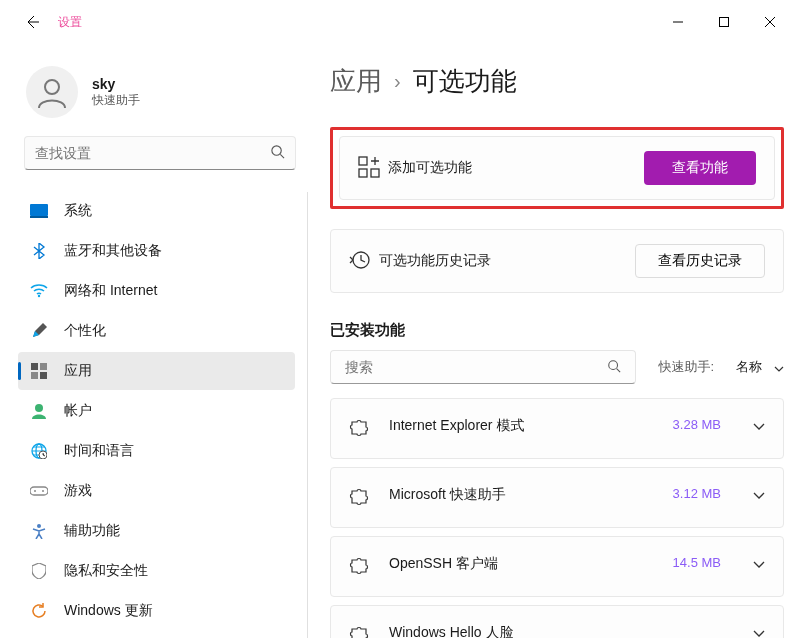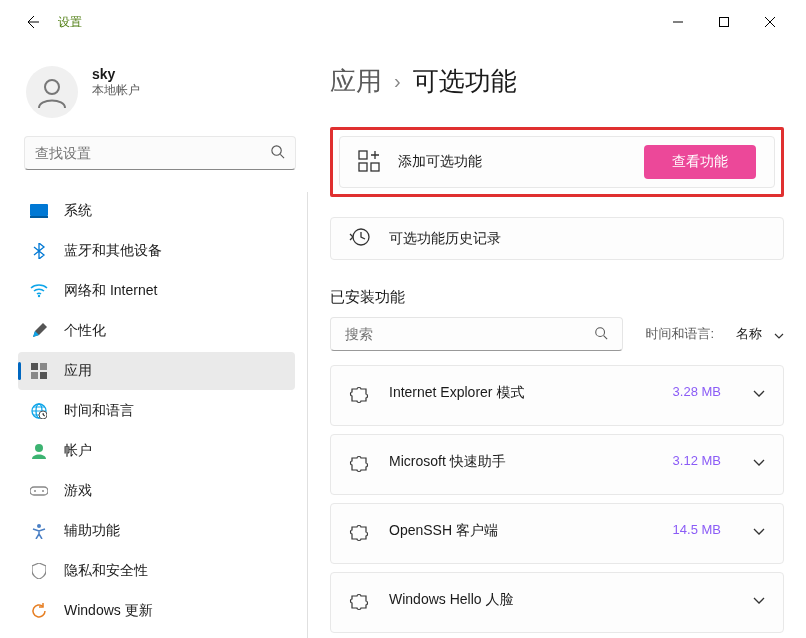--- a/index.html
+++ b/index.html
@@ -21,21 +21,21 @@
     .back-btn {
       width: 20px;
       display: flex;
       justify-content: center;
       align-items: center;
       cursor: pointer;
     }
     .title-text {
       font-size: 12px;
       margin-left: 16px;
-      color: #4d7c0f;
+      color: #ec4899;
     }
     .win-controls {
       margin-left: auto;
       display: flex;
       gap: 18px;
       padding-right: 14px;
     }
     .win-btn {
       width: 28px;
       height: 28px;
@@ -49,21 +49,21 @@
       height: calc(638px - 44px);
     }
     .sidebar {
       width: 308px;
       padding: 12px 6px 0 18px;
       display: flex;
       flex-direction: column;
     }
     .user-row {
       display: flex;
-      align-items: flex-start;
+      align-items: center;
       gap: 14px;
       padding: 10px 8px 18px 8px;
     }
     .avatar {
       width: 52px;
       height: 52px;
       border-radius: 50%;
       background: #f0f0f0;
       display: flex;
       justify-content: center;
@@ -150,38 +150,38 @@
       color: #5a5a5a;
     }
     .breadcrumb .sep {
       color: #888;
       font-size: 20px;
     }
     .card {
       background: #fdfdfd;
       border: 1px solid #e8e8e8;
       border-radius: 4px;
-      padding: 8px 18px;
-      display: flex;
-      align-items: center;
-      gap: 18px;
+      padding: 14px 18px;
+      display: flex;
+      align-items: center;
+      gap: 8px;
       margin-bottom: 4px;
     }
     .highlight-box {
       border: 3px solid #e03030;
       border-radius: 2px;
       padding: 6px;
       margin-bottom: 20px;
     }
     .card-label {
       flex: 1;
       font-size: 14px;
     }
     .primary-btn {
-      background: #ec4899;
+      background: #a21caf;
       color: #fff;
       border: none;
       border-radius: 4px;
       height: 34px;
       padding: 0 28px;
       font-size: 14px;
       font-family: inherit;
       cursor: pointer;
     }
     .secondary-btn {
@@ -189,21 +189,21 @@
       border: 1px solid #dcdcdc;
       border-radius: 4px;
       height: 34px;
       padding: 0 22px;
       font-size: 14px;
       font-family: inherit;
       cursor: pointer;
     }
     .section-title {
       font-size: 15px;
-      font-weight: 400;
+      font-weight: 700;
       margin-top: 28px;
       margin-bottom: 10px;
     }
     .filter-row {
       display: flex;
       align-items: center;
       gap: 22px;
       margin-bottom: 14px;
     }
     .search-box2 {
@@ -292,21 +292,21 @@
   <div class="sidebar">
     <div class="user-row">
       <div class="avatar">
         <svg width="36" height="36" viewBox="0 0 36 36">
             <circle cx="18" cy="13" r="7" fill="none" stroke="#777" stroke-width="2"></circle>
             <path d="M5 34 C5 24 31 24 31 34" fill="none" stroke="#777" stroke-width="2"></path>
           </svg>
       </div>
       <div>
         <div class="user-name">sky</div>
-        <div class="user-sub">本地帐户</div>
+        <div class="user-sub">快速助手</div>
       </div>
     </div>
 
     <div class="search-box">
       <input placeholder="查找设置" style="">
       <span>
         <svg width="15" height="15" viewBox="0 0 16 16">
             <circle cx="7" cy="7" r="5" stroke="#555" stroke-width="1.2" fill="none"></circle>
             <path d="M11 11 L15 15" stroke="#555" stroke-width="1.2"></path>
           </svg>
@@ -355,38 +355,38 @@
               <rect x="0" y="0" width="7" height="7" fill="#555"></rect>
               <rect x="9" y="0" width="7" height="7" fill="#888"></rect>
               <rect x="0" y="9" width="7" height="7" fill="#888"></rect>
               <rect x="9" y="9" width="7" height="7" fill="#555"></rect>
             </svg>
           </span>
         <span>应用</span>
       </div>
       <div class="nav-item">
         <span class="nav-icon">
+            <svg width="14" height="16" viewBox="0 0 14 16">
+              <circle cx="7" cy="5" r="4" fill="#3cb371"></circle>
+              <path d="M0 16 C0 10 14 10 14 16 Z" fill="#3cb371"></path>
+            </svg>
+          </span>
+        <span>帐户</span>
+      </div>
+      <div class="nav-item">
+        <span class="nav-icon">
             <svg width="16" height="16" viewBox="0 0 16 16">
               <circle cx="8" cy="8" r="7" fill="none" stroke="#0ea5e9" stroke-width="1.3"></circle>
               <ellipse cx="8" cy="8" rx="3" ry="7" fill="none" stroke="#0ea5e9" stroke-width="1.3"></ellipse>
               <path d="M1 8 H15 M2.5 4 H13.5 M2.5 12 H13.5" stroke="#0ea5e9" stroke-width="1"></path>
               <circle cx="12" cy="12" r="4" fill="#fff" stroke="#555" stroke-width="1"></circle>
               <path d="M12 10 V12 L14 13" stroke="#555" stroke-width="1"></path>
             </svg>
           </span>
         <span>时间和语言</span>
-      </div>
-      <div class="nav-item">
-        <span class="nav-icon">
-            <svg width="14" height="16" viewBox="0 0 14 16">
-              <circle cx="7" cy="5" r="4" fill="#3cb371"></circle>
-              <path d="M0 16 C0 10 14 10 14 16 Z" fill="#3cb371"></path>
-            </svg>
-          </span>
-        <span>帐户</span>
       </div>
       <div class="nav-item">
         <span class="nav-icon">
             <svg width="18" height="12" viewBox="0 0 18 12">
               <rect x="0" y="2" width="18" height="8" rx="4" fill="none" stroke="#888" stroke-width="1.3"></rect>
               <circle cx="5" cy="6" r="1" fill="#888"></circle>
               <circle cx="13" cy="6" r="1" fill="#888"></circle>
             </svg>
           </span>
         <span>游戏</span>
@@ -444,35 +444,36 @@
 
     <div class="card">
       <span>
         <svg width="22" height="22" viewBox="0 0 22 22">
             <circle cx="12" cy="11" r="8" stroke="#333" stroke-width="1.3" fill="none"></circle>
             <path d="M12 6 V11 L16 13" stroke="#333" stroke-width="1.3" fill="none"></path>
             <path d="M4 11 L1 8 M4 11 L1 14" stroke="#333" stroke-width="1.3" fill="none"></path>
           </svg>
       </span>
       <span class="card-label">可选功能历史记录</span>
+      <button class="secondary-btn">查看历史记录</button>
     </div>
 
     <div class="section-title">已安装功能</div>
 
     <div class="filter-row">
       <div class="search-box2">
         <input placeholder="搜索" style="">
         <span>
           <svg width="14" height="14" viewBox="0 0 16 16">
               <circle cx="7" cy="7" r="5" stroke="#555" stroke-width="1.2" fill="none"></circle>
               <path d="M11 11 L15 15" stroke="#555" stroke-width="1.2"></path>
             </svg>
         </span>
       </div>
-      <span class="sort-label">时间和语言:</span>
+      <span class="sort-label">快速助手:</span>
       <span class="sort-val">
         <span>名称</span>
         <span><svg width="10" height="6" viewBox="0 0 10 6">
               <path d="M1 1 L5 5 L9 1" stroke="#333" stroke-width="1.2" fill="none"></path>
             </svg></span>
       </span>
     </div>
 
     <div class="feature-card">
       <span><svg width="20" height="20" viewBox="0 0 20 20">

